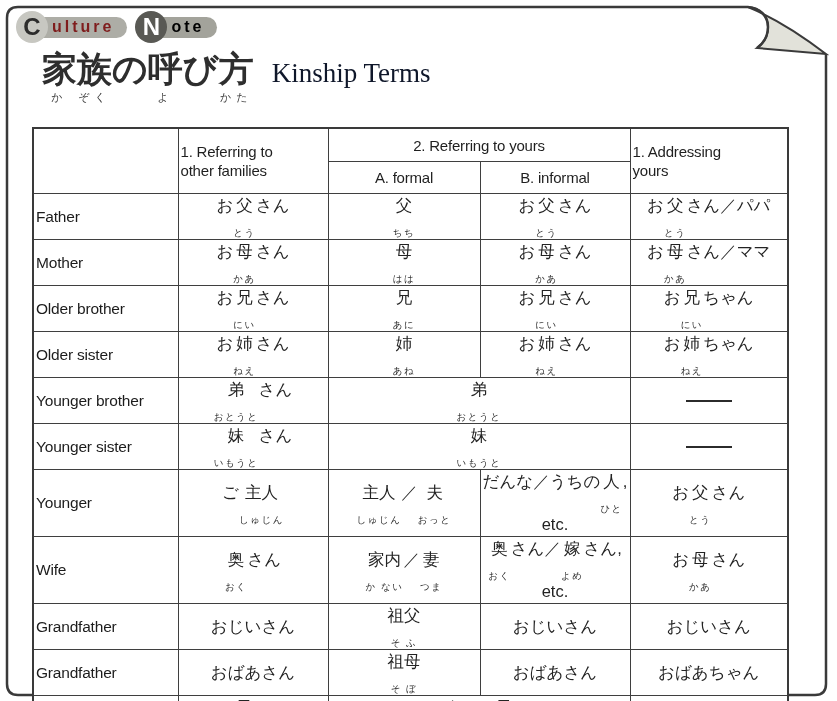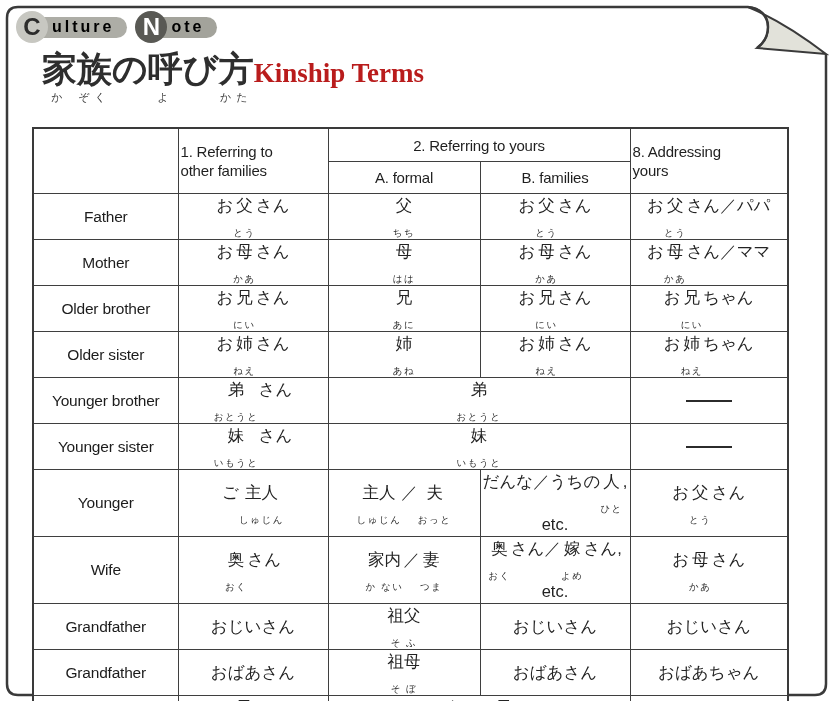--- a/index.html
+++ b/index.html
@@ -13,45 +13,45 @@
   .word{position:relative;display:flex;align-items:center;height:21px;border-radius:11px;
         padding:0 13px 0 32px;}
   .word-culture{background:#adada6;}
   .word-note{background:#a3a39b;margin-left:12px;}
   .cap{position:absolute;left:-4px;top:-6px;width:32px;height:32px;border-radius:50%;
        display:flex;align-items:center;justify-content:center;
        font-weight:bold;font-size:24px;line-height:1;}
   .cap-c{background:#c7c7c1;color:#2c2c2c;}
   .cap-n{background:#595954;color:#ffffff;}
   .word-text{font-weight:bold;font-size:16px;letter-spacing:3px;line-height:1;}
-  .word-culture .word-text{color:#000000;}
+  .word-culture .word-text{color:#7f1d1d;}
   .word-note .word-text{color:#000000;}
 
   
   .title-row{position:absolute;left:42px;top:50px;display:flex;align-items:flex-start;}
   .jp-title{white-space:nowrap;}
   .jp-title .rb,.jp-title .plain{font-family:"Liberation Serif","DejaVu Serif",serif;
         font-weight:bold;font-size:35px;line-height:40px;color:#2e2e2e;}
   .jp-title .rt{font-family:"Liberation Serif","DejaVu Serif",serif;
         font-size:11px;letter-spacing:5px;color:#3a3a3a;}
   .en-title{font-family:"Liberation Serif","DejaVu Serif",serif;font-size:27px;
-        color:#b91c1c;margin-top:8px;white-space:nowrap;font-weight:bold;}
+        color:#0f172a;margin-left:18px;margin-top:8px;white-space:nowrap;}
 
   
   table.kinship{position:absolute;left:32px;top:127px;border-collapse:collapse;
         table-layout:fixed;background:#ffffff;}
   table.kinship th,table.kinship td{border:1.5px solid #3f3f3f;padding:1px 2px;
         font-weight:normal;overflow:hidden;}
   table.kinship{border:2px solid #3a3a3a;}
   th.hdr{font-size:15px;color:#1f1f1f;letter-spacing:-0.2px;}
   th.hdr-left{text-align:left;padding-left:12px;line-height:19px;}
   th.hdr-center{}
   tr.hrow1 th{height:30px;}
   tr.hrow2 th{height:29px;}
-  td.label{font-size:15.5px;text-align:center;padding-left:9px;color:#1c1c1c;
+  td.label{font-size:15.5px;text-align:left;padding-left:9px;color:#1c1c1c;
         letter-spacing:-0.2px;}
   td.term{text-align:center;vertical-align:middle;}
   tr.std td{height:39px;}
   tr.tall td{height:62px;}
   tr.short td{height:36px;}
 
   .cline{white-space:nowrap;line-height:normal;}
   .seg{display:inline-flex;flex-direction:column;align-items:center;vertical-align:top;}
   .plain{display:inline-block;vertical-align:top;}
   td.term .rb,td.term .plain{font-size:16.5px;line-height:21px;color:#232323;}
@@ -108,27 +108,27 @@
     </colgroup>
     <thead>
       <tr class="hrow1">
         <th rowspan="2" class="hdr"></th>
         <th rowspan="2" class="hdr hdr-left">
           <span>1. Referring to</span><br>
           <span>other families</span>
         </th>
         <th colspan="2" class="hdr hdr-center">2. Referring to yours</th>
         <th rowspan="2" class="hdr hdr-left">
-          <span>8. Addressing</span><br>
+          <span>1. Addressing</span><br>
           <span>yours</span>
         </th>
       </tr>
       <tr class="hrow2">
         <th class="hdr hdr-center">A. formal</th>
-        <th class="hdr hdr-center">B. families</th>
+        <th class="hdr hdr-center">B. informal</th>
       </tr>
     </thead>
     <tbody id="kinship-body">
         <tr class="std">
           <td class="label">Father</td>
           <td class="term">
             <div class="cline"><span class="plain">お</span><span class="seg">
                 <span class="rb">父</span>
                 <span class="rt">とう</span>
               </span><span class="plain">さん</span></div>

